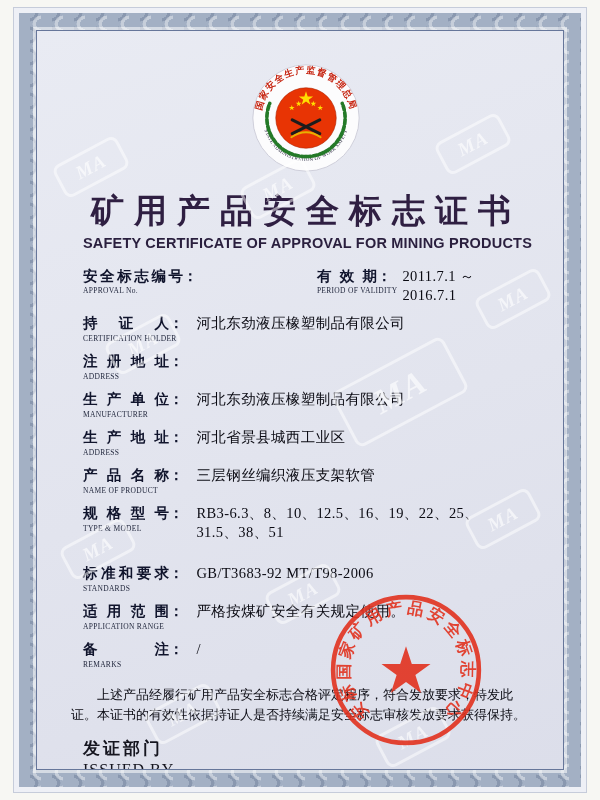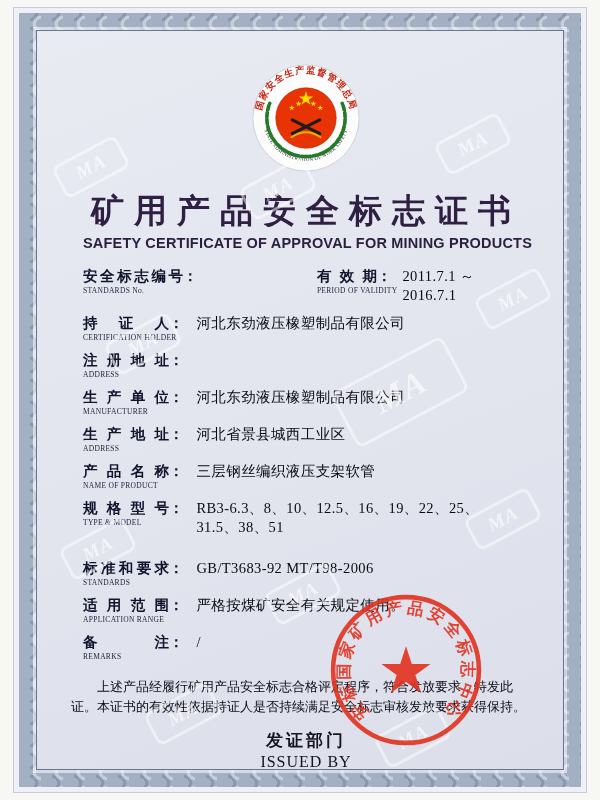--- a/index.html
+++ b/index.html
@@ -81,33 +81,33 @@
     font-family:"Liberation Serif",serif;letter-spacing:.3px;white-space:nowrap;
   }
   .val{
     display:inline-block;vertical-align:top;
     font-size:14.5px;color:#0a0a12;line-height:19px;
     font-family:"Liberation Serif",serif;letter-spacing:.4px;
     padding-left:5px;
   }
   .row{margin-top:9px;}
   .row .lblblk{width:104px;}
-  .row .lbl-cn{width:86px;}
+  .row .lbl-cn{width:86px;font-family:Liberation Mono, monospace;}
   .row .val{width:304px;}
   .w100{width:100px;}
   .w60{width:60px;}
   .gap-std{margin-top:22px;}
   
   .statement{
     margin:16px 0 0 -12px;width:462px;
     font-size:13px;line-height:1.55;color:#0c0c14;
     text-indent:2em;
   }
   
-  .issued{margin-top:12px;text-align:center;}
+  .issued{margin-top:12px;text-align:left;}
   .issued-cn{font-size:17px;font-weight:600;color:#15151f;letter-spacing:3px;}
   .issued-en{font-size:16px;color:#15151f;font-family:"Liberation Serif",serif;letter-spacing:1px;margin-top:1px;}
   .issued-date{
     margin-top:9px;text-align:center;transform:translateX(62px);
     font-size:15px;color:#0a0a12;font-family:"Liberation Serif",serif;letter-spacing:1px;
   }
   
   .seal{position:absolute;left:288px;top:558px;width:162px;height:162px;opacity:.9;}
 </style>
 </head>
@@ -159,21 +159,21 @@
 
         <div class="title-cn">矿用产品安全标志证书</div>
         <div class="title-en">SAFETY CERTIFICATE OF APPROVAL FOR MINING PRODUCTS</div>
 
         <div class="hdr-row">
           <div class="hdr-cell left">
             <span class="lblblk">
               <span class="lbl-line">
                 <span class="lbl-cn w100">安全标志编号</span><span class="colon">：</span>
               </span>
-              <span class="lbl-en">STANDARDS No.</span>
+              <span class="lbl-en">APPROVAL No.</span>
             </span>
           </div>
           <div class="hdr-cell">
             <span class="lblblk">
               <span class="lbl-line">
                 <span class="lbl-cn w60">有效期</span><span class="colon">：</span>
               </span>
               <span class="lbl-en">PERIOD OF VALIDITY</span>
             </span>
             <span class="val">2011.7.1 ～ 2016.7.1</span>

